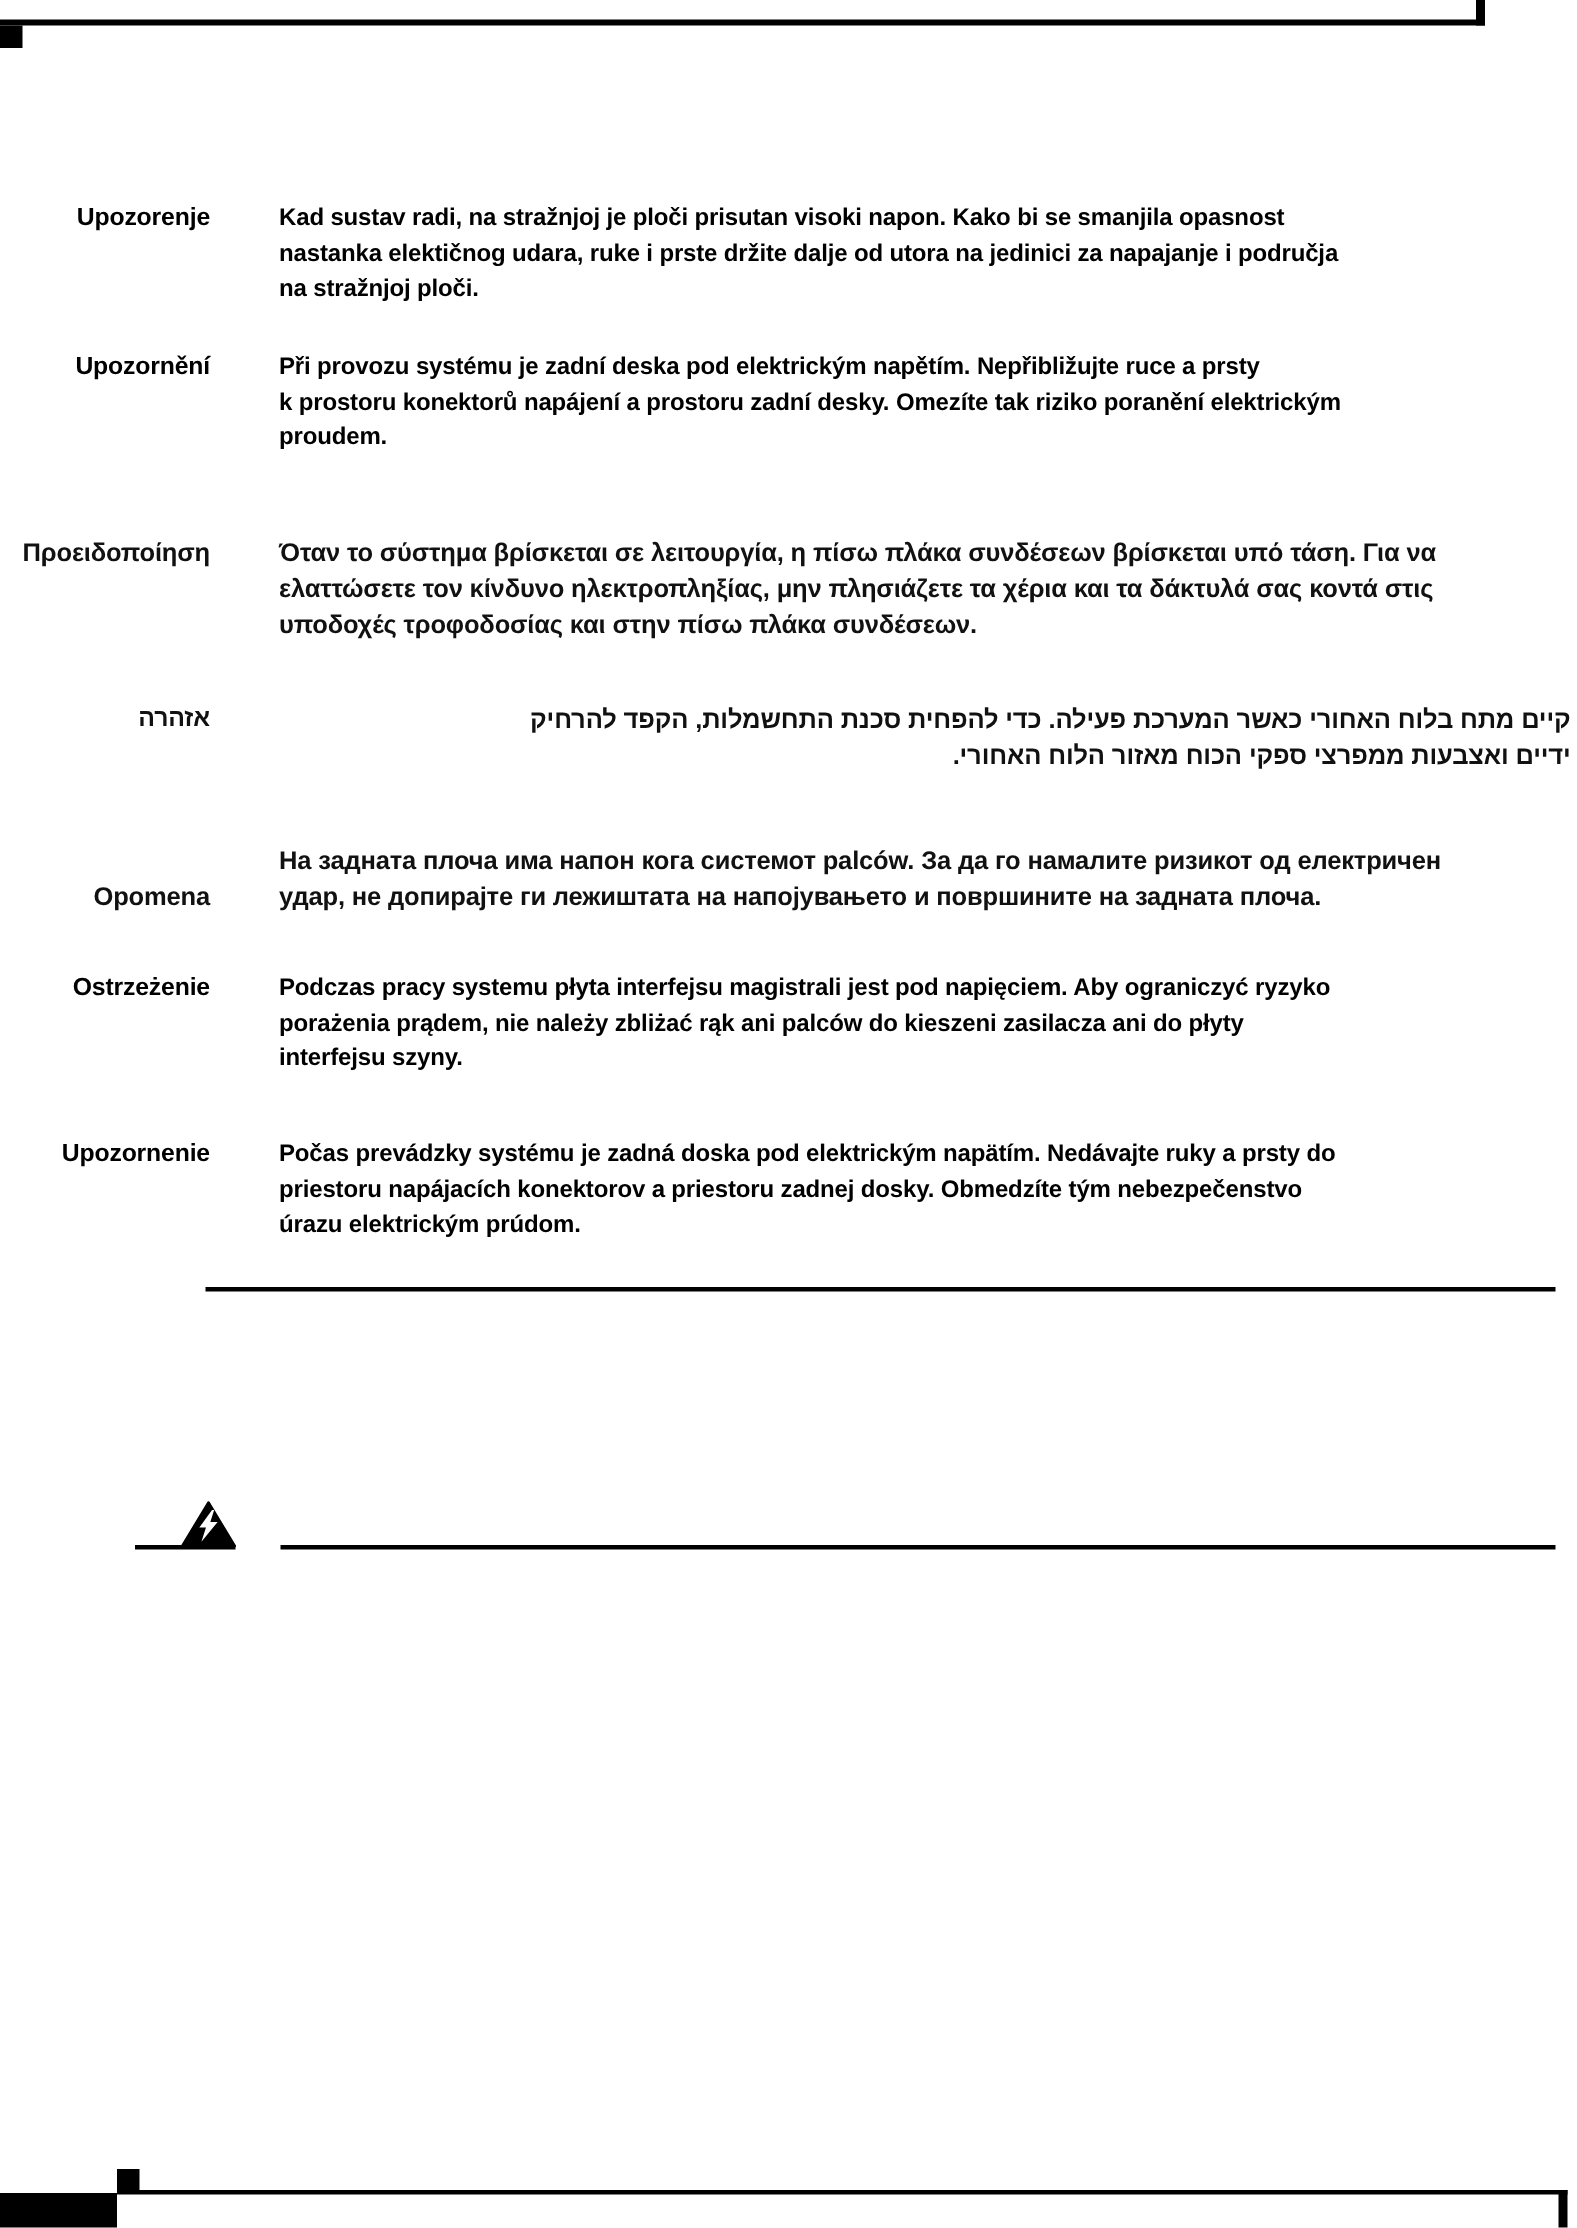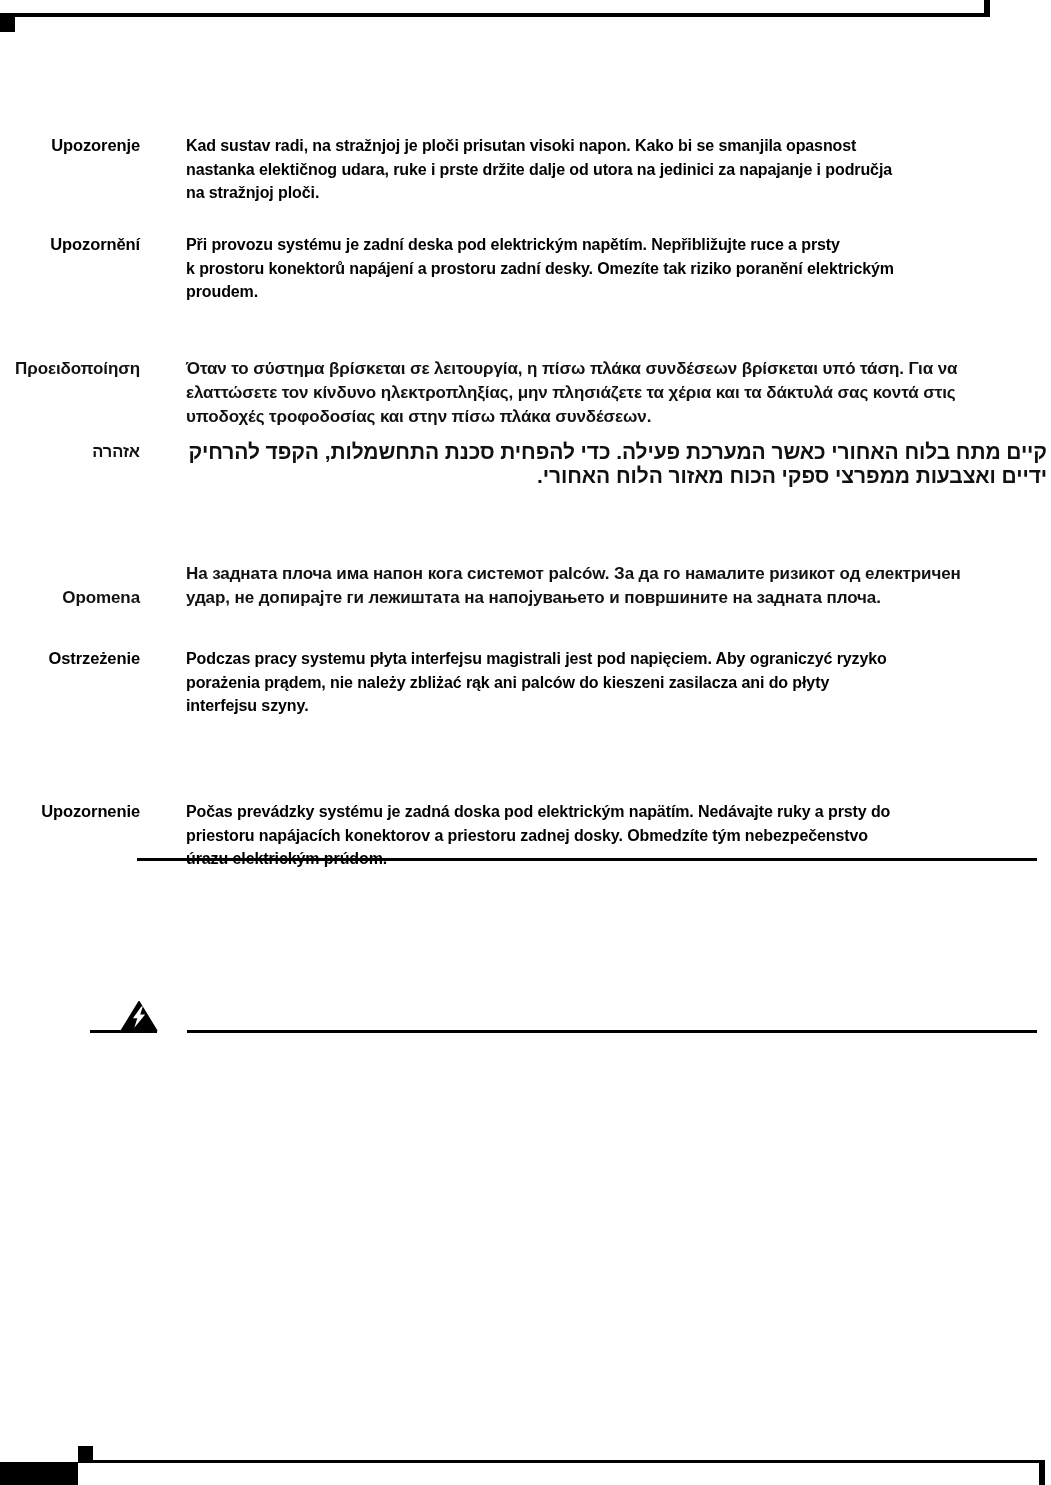--- a/index.html
+++ b/index.html
@@ -43,32 +43,32 @@
     font-size: 16px; line-height: 23.5px;
     white-space: pre-line;
     letter-spacing: -0.1px;
   }
   .bold .wlabel, .bold .wtext { font-weight: 700; }
   .regular .wlabel, .regular .wtext { font-weight: 700; color: #111; }
 
   .w-croatian   { top: 134px; }
   .w-czech      { top: 233px; }
   .w-greek      { top: 357px; }
-  .w-hebrew     { top: 440px; }
+  .w-hebrew     { top: 468px; }
   .w-macedonian { top: 562px; align-items: flex-end; }
   .w-polish     { top: 647px; justify-content: flex-end; }
-  .w-slovak     { top: 758px; margin-top: 42px; }
+  .w-slovak     { top: 758px; }
 
   .w-greek .wtext, .w-greek .wlabel,
   .w-macedonian .wtext, .w-macedonian .wlabel { font-size: 17px; line-height: 24px; }
 
   .w-hebrew .wtext {
     direction: rtl; text-align: right;
     padding-right: 0; margin-left: 36px;
-    font-size: 21px; line-height: 24px;
+    font-size: 17px; line-height: 24px;
   }
 
   
   .hazard-icon {
     position: absolute; left: 120px; top: 1000px;
     width: 38px; height: 32px;
   }
   .hazard-icon svg { display: block; width: 100%; height: 100%; }
 </style>
 </head>

